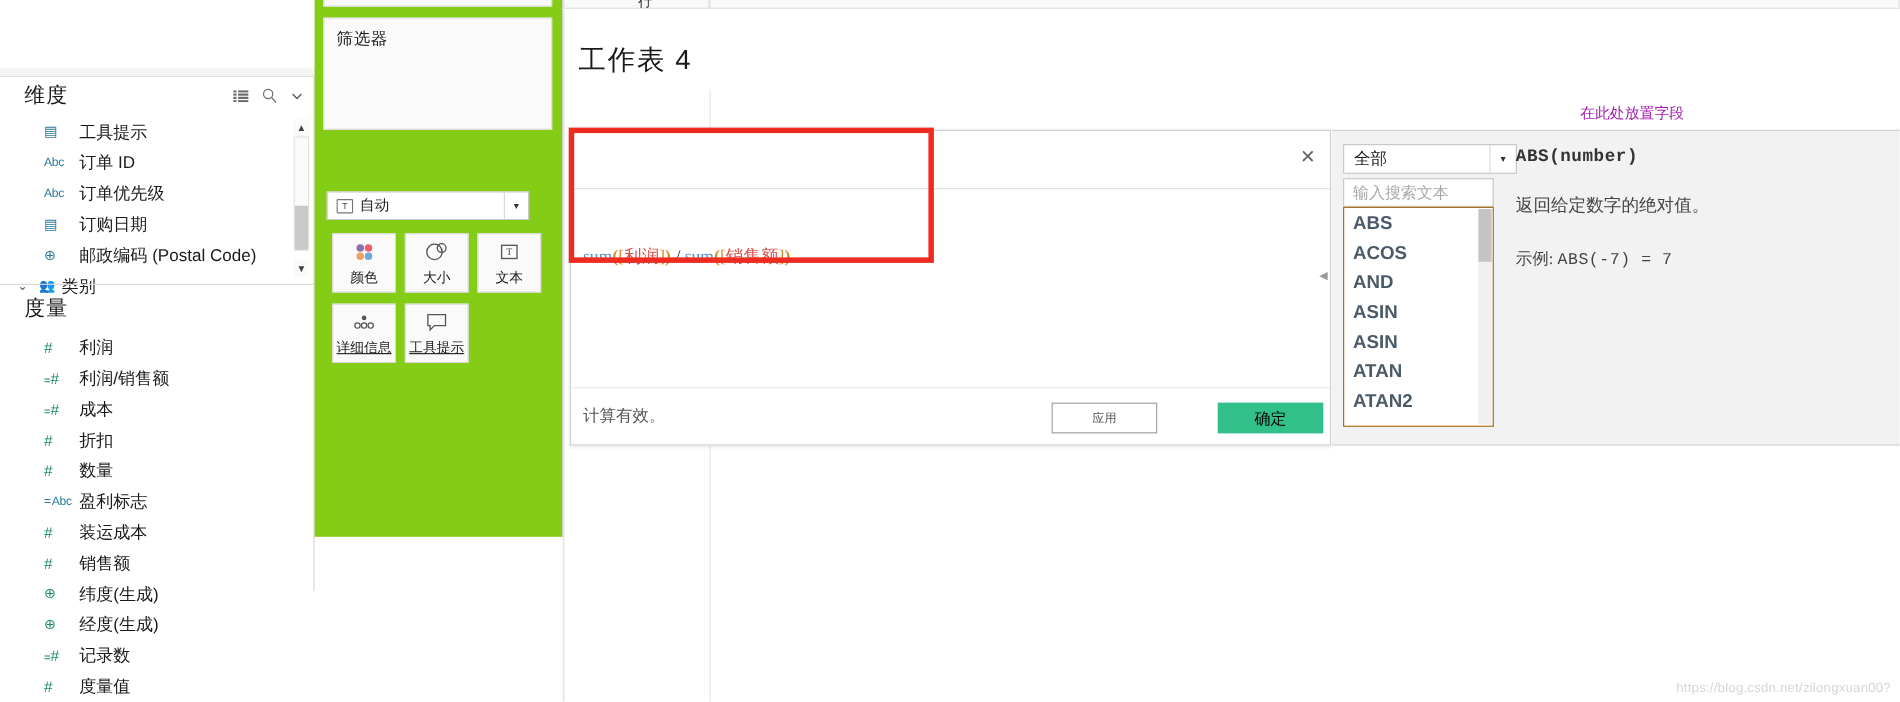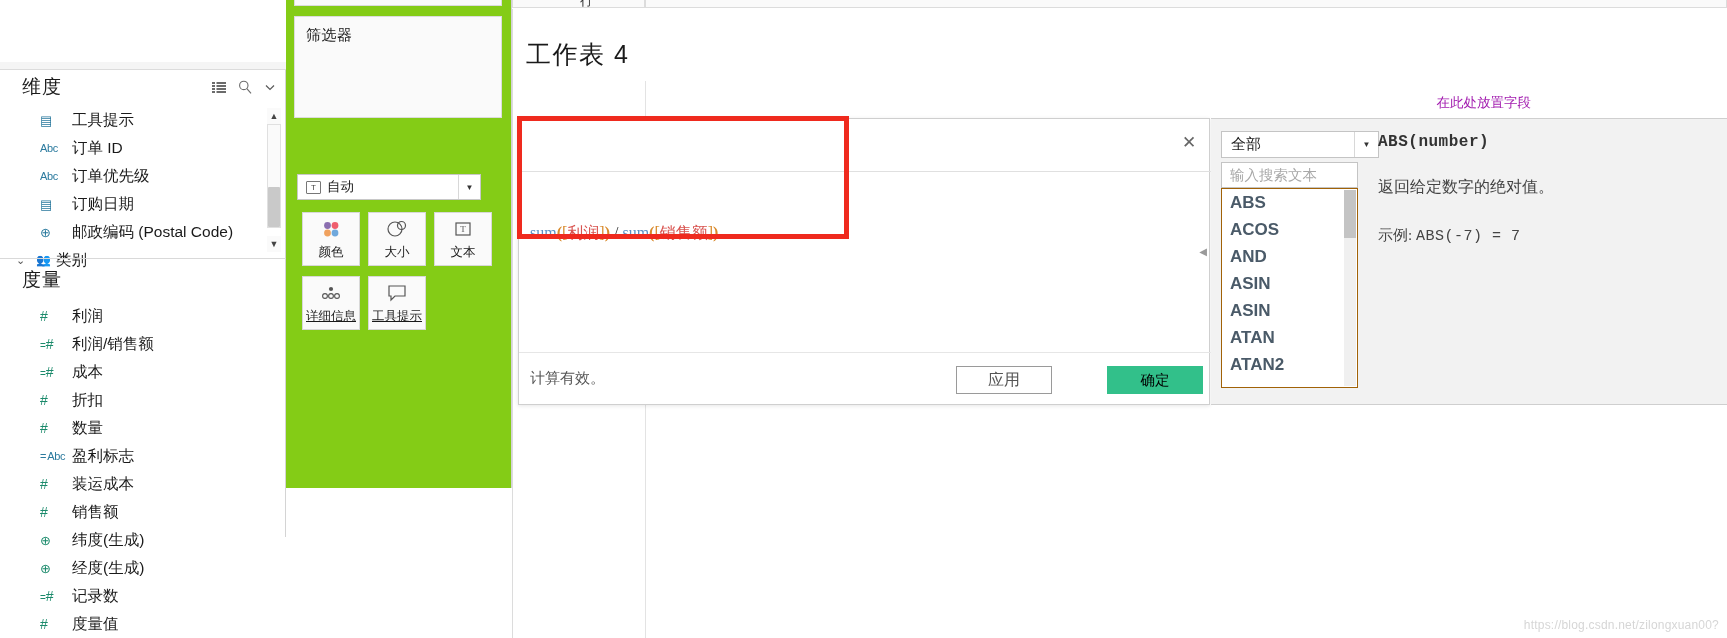--- a/index.html
+++ b/index.html
@@ -173,21 +173,21 @@
   .tk-op { color: #333; }
   .calc-footer-sep {
     position: absolute; left: 0; bottom: 51px; width: 692px; height: 1px; background: #e6e6e6;
   }
   .calc-status {
     position: absolute; left: 11px; bottom: 16px; font-size: 15px; color: #555;
   }
   .btn-apply {
     position: absolute; right: 157px; bottom: 10px; width: 96px; height: 28px;
     border: 1px solid #9a9a9a; background: #fff; color: #555;
-    font-size: 16px; display: flex; align-items: center; justify-content: center;
+    font-size: 11px; display: flex; align-items: center; justify-content: center;
   }
   .btn-ok {
     position: absolute; right: 6px; bottom: 10px; width: 96px; height: 28px;
     border: none; background: #32c08a; color: #000000;
     font-size: 14.5px; display: flex; align-items: center; justify-content: center;
   }
   .calc-collapse {
     position: absolute; right: 2px; top: 127px; font-size: 10px; color: #9a9a9a;
   }
 

